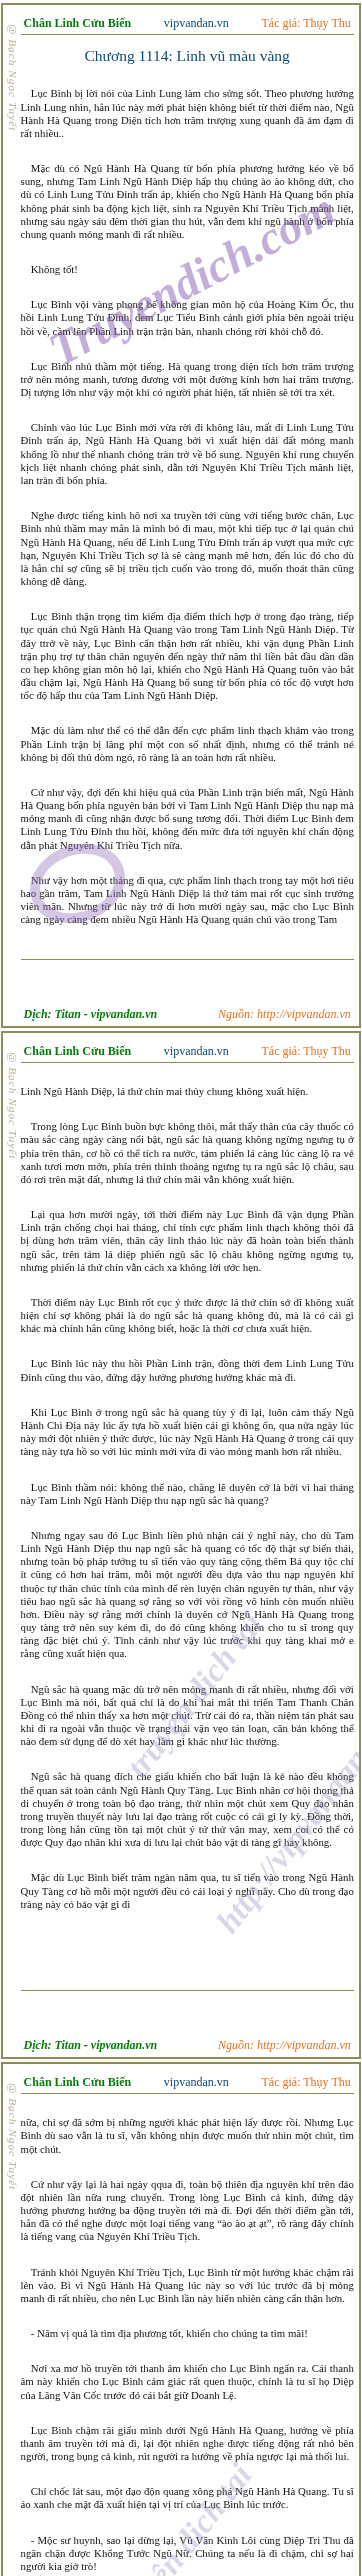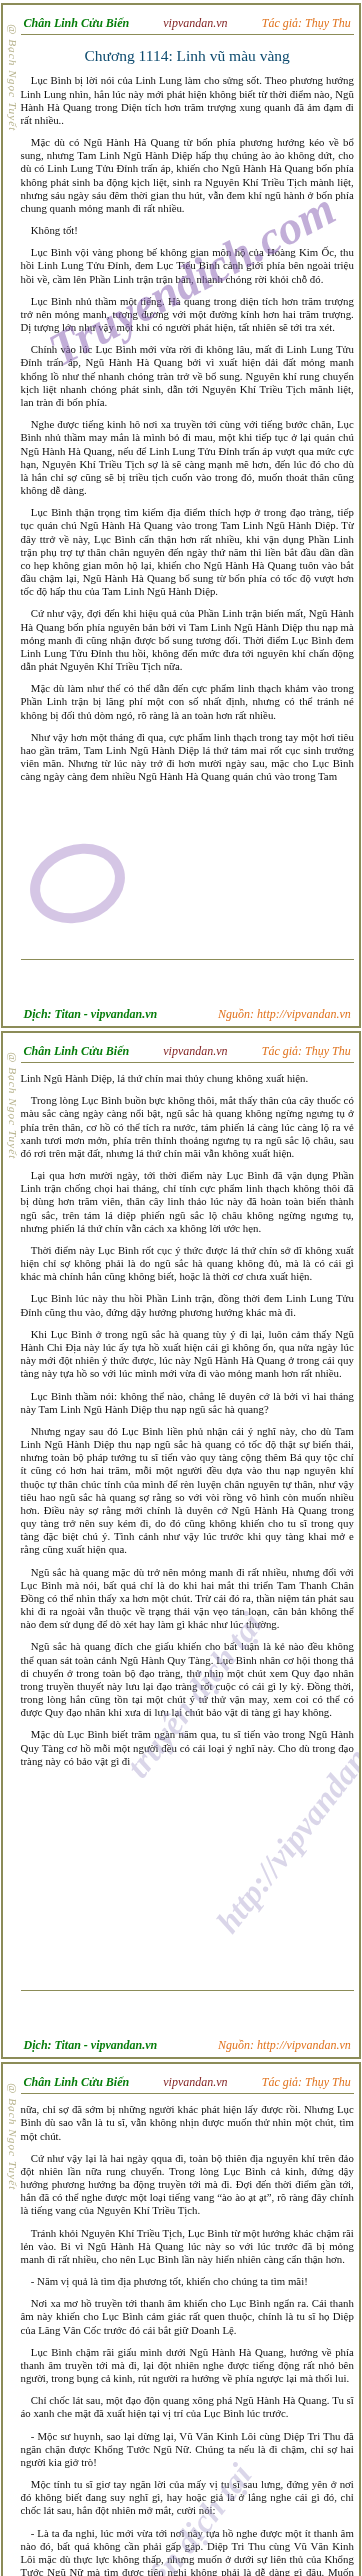--- a/index.html
+++ b/index.html
@@ -18,49 +18,48 @@
     padding:11.3px 5.2px 29px 17.5px;
     overflow:hidden;
   }
   .page.p1{height:1025px;}
   .page.p2{height:1028px;}
   .page.p3{height:1028px;}
   .page-header{
     display:flex;
     justify-content:space-between;
     align-items:flex-end;
-    font-style:italic;
     font-size:12px;
     padding:0 3.1px 2.1px 3.1px;
     position:relative;
     z-index:1;
   }
   .book-title{color:#067d0b;font-weight:bold;}
-  .site-name{color:#7f1d1d;}
+  .site-name{color:#0c4a6e;}
   .author{color:#e0721c;}
   .head-rule{
     border:none;border-top:1px solid #8c8c58;
     margin:1px 0 3.1px 0;position:relative;z-index:1;
   }
   .chapter-title{
     color:#0c4a6e;
     font-size:15.5px;
     text-align:center;
     font-weight:normal;
     margin:12.4px 0 3.1px 0;
     position:relative;z-index:1;
   }
   .body-text{position:relative;z-index:1;}
   .para{
     font-size:10.8px;
     line-height:1.22;
     color:#101010;
     text-align:justify;
     text-indent:10.3px;
-    margin:9px 0;
+    margin:22px 0;
   }
   .para.cont{text-indent:0;}
   .page-footer{
     position:absolute;
     left:17.5px;right:5.2px;bottom:4.1px;
     z-index:1;
   }
   .foot-rule{border:none;border-top:1px solid #8c8c58;margin:0 0 2.6px 0;}
   .foot-row{
     display:flex;justify-content:space-between;align-items:baseline;
@@ -124,22 +123,22 @@
     <div class="chapter-title">Chương 1114: Linh vũ màu vàng</div>
     <div class="body-text">
         <p class="para">Lục Bình bị lời nói của Linh Lung làm cho sửng sốt. Theo phương hướng Linh Lung nhìn, hắn lúc này mới phát hiện không biết từ thời điểm nào, Ngũ Hành Hà Quang trong Diện tích hơn trăm trượng xung quanh đã ảm đạm đi rất nhiều..</p>
         <p class="para">Mặc dù có Ngũ Hành Hà Quang từ bốn phía phương hướng kéo về bổ sung, nhưng Tam Linh Ngũ Hành Diệp hấp thụ chúng ào ào không dứt, cho dù có Linh Lung Tửu Đỉnh trấn áp, khiến cho Ngũ Hành Hà Quang bốn phía không phát sinh ba động kịch liệt, sinh ra Nguyên Khí Triều Tịch mành liệt, nhưng sáu ngày sáu đêm thời gian thu hút, vẫn đem khí ngũ hành ở bốn phía chung quanh mỏng manh đi rất nhiều.</p>
         <p class="para">Không tốt!</p>
         <p class="para">Lục Bình vội vàng phong bế không gian môn hộ của Hoàng Kim Ốc, thu hồi Linh Lung Tửu Đỉnh, đem Lục Tiểu Bình cảnh giới phía bên ngoài triệu hồi về, cầm lên Phần Linh trận trận bàn, nhanh chóng rời khỏi chỗ đó.</p>
         <p class="para">Lục Bình nhủ thầm một tiếng. Hà quang trong diện tích hơn trăm trượng trở nên mỏng manh, tương đương với một đường kính hơn hai trăm trượng. Dị tượng lớn như vậy một khi có người phát hiện, tất nhiên sẽ tới tra xét.</p>
         <p class="para">Chính vào lúc Lục Bình mới vừa rời đi không lâu, mất đi Linh Lung Tửu Đỉnh trấn áp, Ngũ Hành Hà Quang bởi vì xuất hiện dải đất mỏng manh khổng lồ như thế nhanh chóng tràn trở về bổ sung. Nguyên khí rung chuyển kịch liệt nhanh chóng phát sinh, dẫn tới Nguyên Khí Triều Tịch mãnh liệt, lan tràn đi bốn phía.</p>
         <p class="para">Nghe được tiếng kinh hô nơi xa truyền tới cùng với tiếng bước chân, Lục Bình nhủ thầm may mắn là mình bỏ đi mau, một khi tiếp tục ở lại quán chú Ngũ Hành Hà Quang, nếu để Linh Lung Tửu Đỉnh trấn áp vượt qua mức cực hạn, Nguyên Khí Triều Tịch sợ là sẽ càng mạnh mẽ hơn, đến lúc đó cho dù là hắn chỉ sợ cũng sẽ bị triều tịch cuốn vào trong đó, muốn thoát thân cũng không dễ dàng.</p>
         <p class="para">Lục Bình thận trọng tìm kiếm địa điểm thích hợp ở trong đạo tràng, tiếp tục quán chú Ngũ Hành Hà Quang vào trong Tam Linh Ngũ Hành Diệp. Từ đây ttrở về này, Lục Bình cẩn thận hơn rất nhiều, khi vận dụng Phần Linh trận phụ trợ tự thân chân nguyên đến ngày thứ năm thì liền bắt đầu dần dần co hẹp không gian môn hộ lại, khiến cho Ngũ Hành Hà Quang tuôn vào bắt đầu chậm lại, Ngũ Hành Hà Quang bổ sung từ bốn phía có tốc độ vượt hơn tốc độ hấp thu của Tam Linh Ngũ Hành Diệp.</p>
+        <p class="para">Mặc dù làm như thế có thể dẫn đến cực phẩm linh thạch khảm vào trong Phần Linh trận bị lãng phí một con số nhất định, nhưng có thể tránh né không bị đối thủ dòm ngó, rõ ràng là an toàn hơn rất nhiều.</p>
         <p class="para">Cứ như vậy, đợi đến khi hiệu quả của Phần Linh trận biến mất, Ngũ Hành Hà Quang bốn phía nguyên bản bởi vì Tam Linh Ngũ Hành Diệp thu nạp mà mỏng manh đi cũng nhận được bổ sung tương đối. Thời điểm Lục Bình đem Linh Lung Tửu Đỉnh thu hồi, không đến mức đưa tới nguyên khí chấn động dẫn phát Nguyên Khí Triều Tịch nữa.</p>
-        <p class="para">Mặc dù làm như thế có thể dẫn đến cực phẩm linh thạch khảm vào trong Phần Linh trận bị lãng phí một con số nhất định, nhưng có thể tránh né không bị đối thủ dòm ngó, rõ ràng là an toàn hơn rất nhiều.</p>
         <p class="para">Như vậy hơn một tháng đi qua, cực phẩm linh thạch trong tay một hơi tiêu hao gần trăm, Tam Linh Ngũ Hành Diệp lá thứ tám mai rốt cục sinh trưởng viên mãn. Nhưng từ lúc này trở đi hơn mười ngày sau, mặc cho Lục Bình càng ngày càng đem nhiều Ngũ Hành Hà Quang quán chú vào trong Tam</p>
       </div>
     <span class="diag-wm wm-logo" style="left:31px;top:247px;">Truyendich.com</span>
     <div class="wm-swirl" style="left:26px;top:840px;width:77px;height:57px;transform:rotate(-20deg);"></div>
     <div class="page-footer">
       <hr class="foot-rule">
       <div class="foot-row">
         <span class="translator">Dịch: Titan - vipvandan.vn</span>
         <span class="source">Nguồn: http://vipvandan.vn</span>
       </div>

